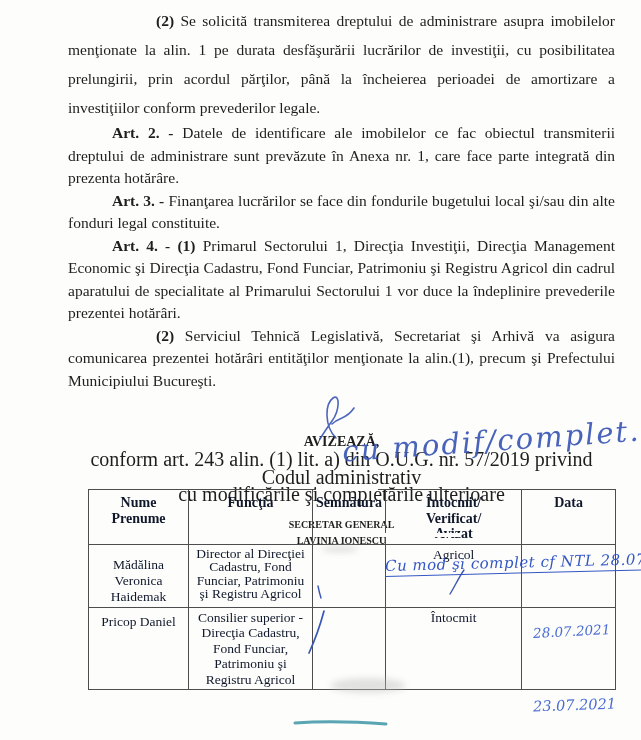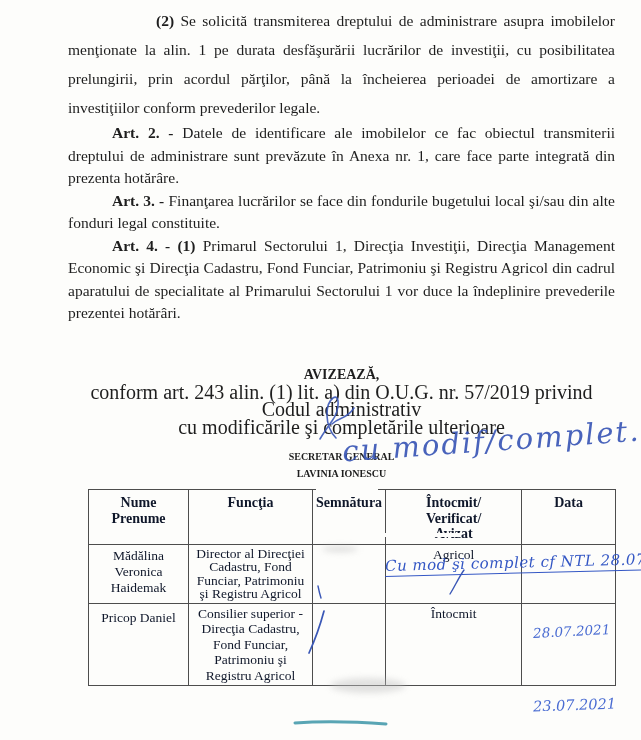--- a/index.html
+++ b/index.html
@@ -28,21 +28,21 @@
     table-layout:fixed;font-size:13.5px;color:#0f172a;
   }
   .sig-table th,.sig-table td{
     border:1px solid #4d4d4d;vertical-align:top;text-align:center;
     padding:2px 3px;overflow:visible;
   }
   .sig-table th{font-weight:bold;font-size:14px;line-height:15.5px;padding-top:5px;}
   .preline{white-space:pre-line;}
   tr.hdr{height:46px;} tr.r1{height:53px;} tr.r2{height:56px;} tr.r3{height:80px;}
   .name-cell{line-height:16px;}
-  tr.r1 .name-cell{padding-top:7px;} tr.r2 .name-cell{padding-top:3px;} tr.r3 .name-cell{padding-top:6px;}
+  tr.r1 .name-cell{padding-top:7px;} tr.r2 .name-cell{padding-top:12px;} tr.r3 .name-cell{padding-top:6px;}
   .role-cell{line-height:16px;}
   tr.r2 .role-cell{line-height:13.5px;}
   tr.r3 .role-cell{line-height:15.5px;}
   .status-cell{line-height:15px;padding-top:3px;}
   
   .hw{position:absolute;font-family:"DejaVu Serif", serif;font-style:italic;
       white-space:nowrap;pointer-events:none;}
   .hw-main{left:342px;top:424px;font-size:29px;letter-spacing:2px;
       color:#3a57b6;transform:rotate(-4deg);opacity:.92;}
   .hw-table-note{left:385px;top:553px;font-size:15px;letter-spacing:.5px;
@@ -63,20 +63,21 @@
 </head>
 <body>
 
 <div class="page">
 
   <div class="body-text">
     <p class="p-first"><b class="lead">(2)</b><span> Se solicită transmiterea dreptului de administrare asupra imobilelor menţionate la alin. 1 pe durata desfăşurării lucrărilor de investiţii, cu posibilitatea prelungirii, prin acordul părţilor, până la încheierea perioadei de amortizare a investiţiilor conform prevederilor legale.</span></p>
     <p class="p-art"><b class="lead">Art. 2. -</b><span> Datele de identificare ale imobilelor ce fac obiectul transmiterii dreptului de administrare sunt prevăzute în Anexa nr. 1, care face parte integrată din prezenta hotărâre.</span></p>
     <p class="p-art"><b class="lead">Art. 3. -</b><span> Finanţarea lucrărilor se face din fondurile bugetului local şi/sau din alte fonduri legal constituite.</span></p>
     <p class="p-art"><b class="lead">Art. 4. - (1)</b><span> Primarul Sectorului 1, Direcţia Investiţii, Direcţia Management Economic şi Direcţia Cadastru, Fond Funciar, Patrimoniu şi Registru Agricol din cadrul aparatului de specialitate al Primarului Sectorului 1 vor duce la îndeplinire prevederile prezentei hotărâri.</span></p>
+    <p class="p-alin"><b class="lead">(2)</b><span> Serviciul Tehnică Legislativă, Secretariat şi Arhivă va asigura comunicarea prezentei hotărâri entităţilor menţionate la alin.(1), precum şi Prefectului Municipiului Bucureşti.</span></p>
 
     <div class="avizeaza">
       <div class="avz-title">AVIZEAZĂ,</div>
       <div class="avz-line">conform art. 243 alin. (1) lit. a) din O.U.G. nr. 57/2019 privind Codul administrativ</div>
       <div class="avz-line">cu modificările şi completările ulterioare</div>
     </div>
 
     <div class="secretar">
       <div>SECRETAR GENERAL</div>
       <div>LAVINIA IONESCU</div>

